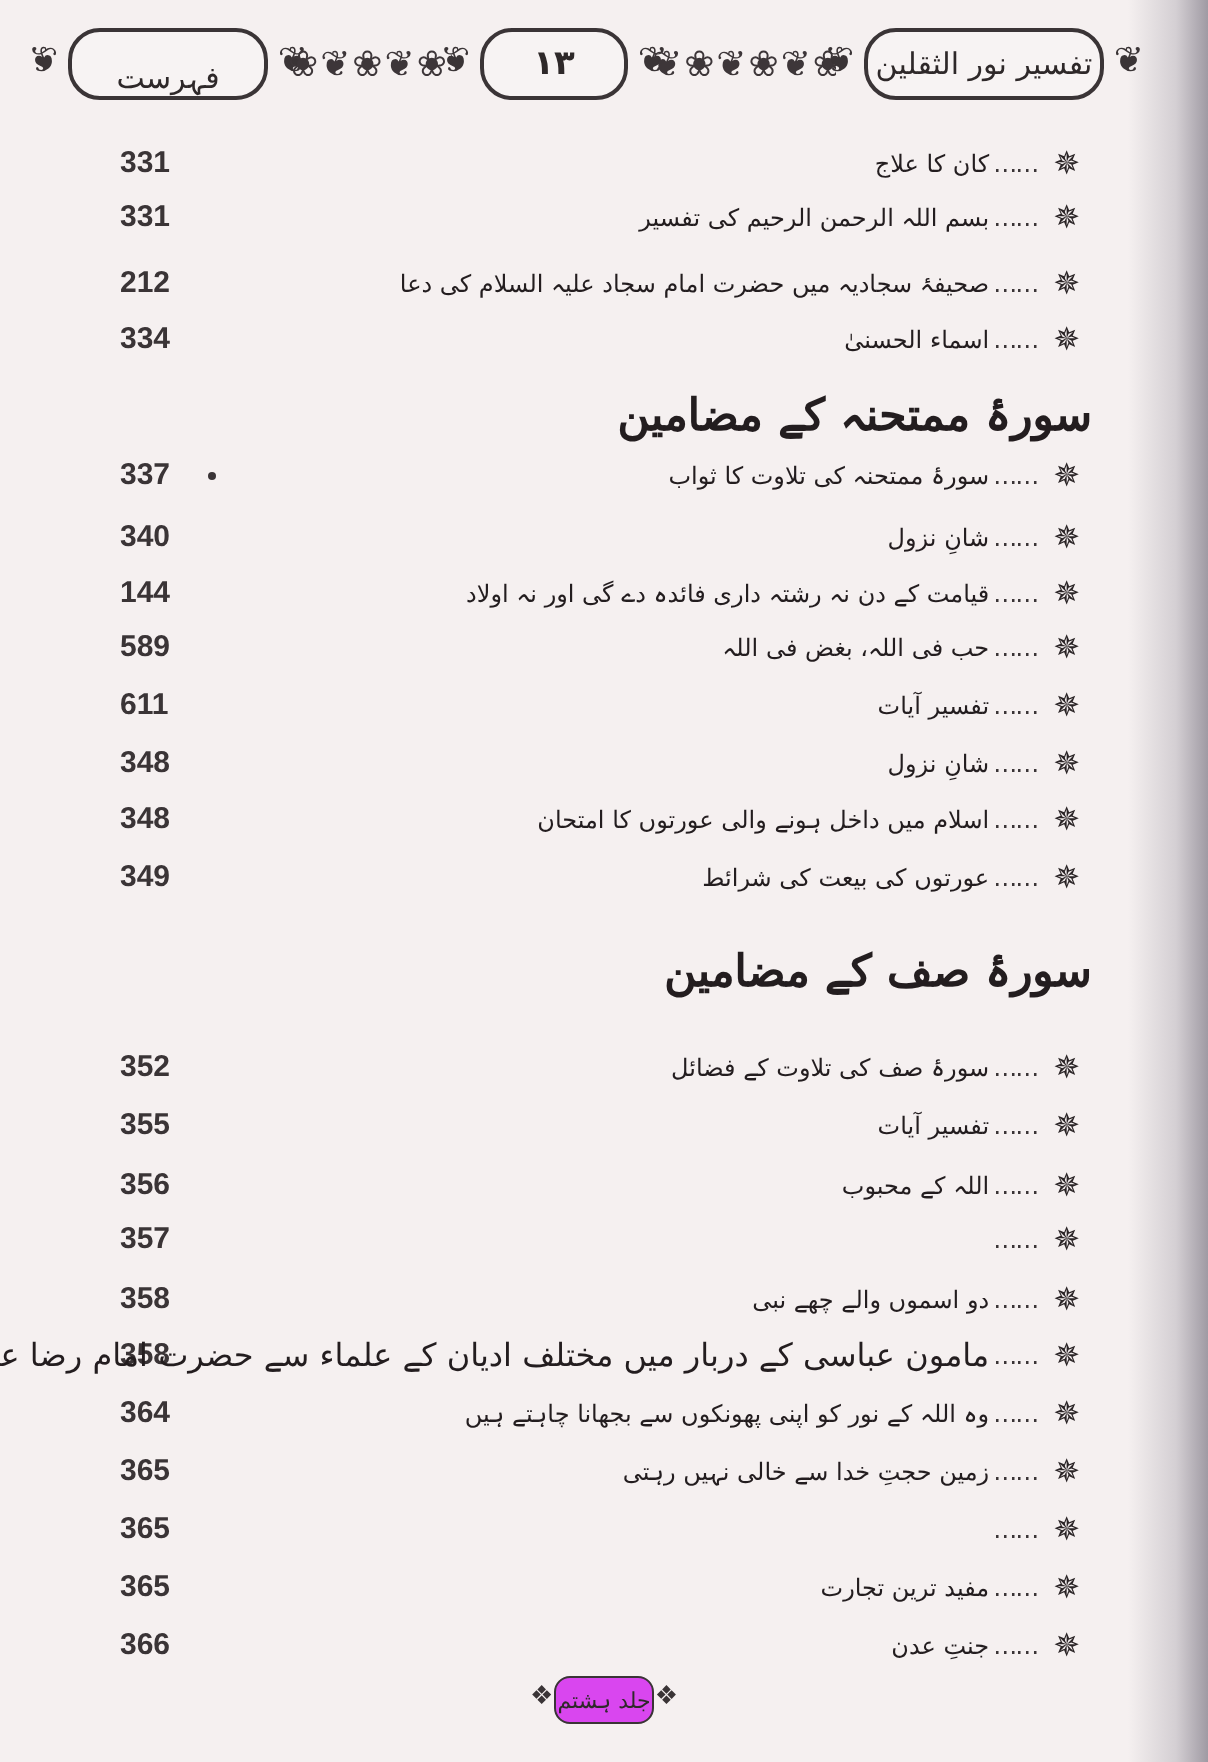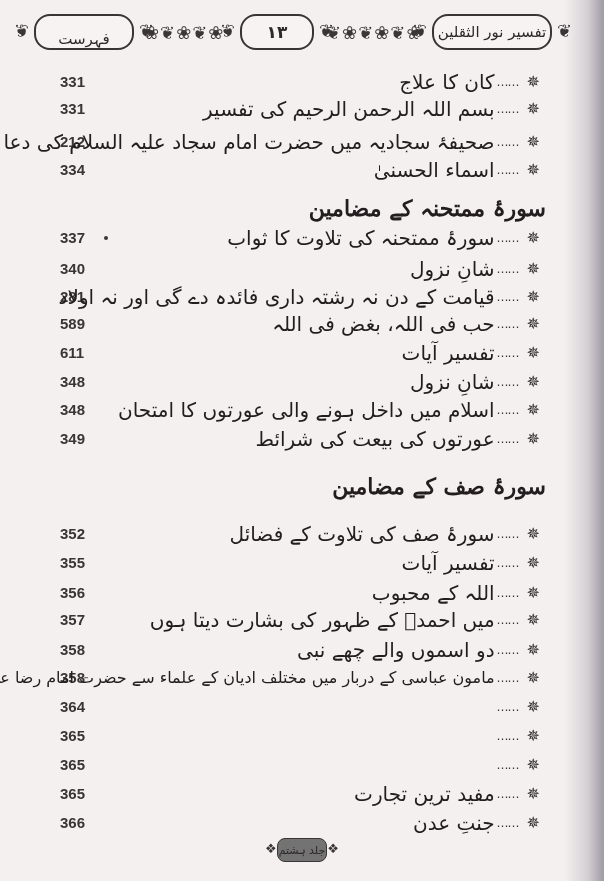--- a/index.html
+++ b/index.html
@@ -54,37 +54,37 @@
   }
   .bullet {
     font-size: 16px; color: #2a2426; margin-left: 2px; line-height: 24px;
   }
   .leader {
     font-size: 12px; color: #3a3436; letter-spacing: -1px; margin: 0 6px 0 2px;
     line-height: 24px;
   }
   .title {
     direction: rtl; font-family: "DejaVu Sans", sans-serif;
-    font-size: 20px; color: #231d1f; line-height: 24px; white-space: nowrap;
+    font-size: 12px; color: #231d1f; line-height: 24px; white-space: nowrap;
   }
   .section-heading {
     position: absolute; right: 58px; direction: rtl;
     font-size: 22px; font-weight: bold; color: #231d1f;
     font-family: "DejaVu Serif", serif;
   }
   .stray-dot {
     position: absolute; left: 104px; top: 236px; width: 4px; height: 4px;
     border-radius: 2px; background: #3a3436;
   }
   
   .footer-cart {
     position: absolute; left: 277px; top: 838px; width: 48px; height: 22px;
     border: 1.5px solid #3a3436; border-radius: 8px;
     display: flex; align-items: center; justify-content: center;
-    font-size: 11px; direction: rtl; color: #2e2829; background: #737373;
+    font-size: 11px; direction: rtl; color: #2e2829; background: #d946ef;
   }
   .footer-cart::before, .footer-cart::after {
     content: "❖"; position: absolute; top: 2px; font-size: 13px; color: #3a3436;
   }
   .footer-cart::before { left: -13px; }
   .footer-cart::after { right: -13px; }
 </style>
 </head>
 <body>
 
@@ -149,21 +149,21 @@
 </div>
 <div class="row" style="top:257px">
   <span class="page-num">340</span>
   <div class="entry">
       <span class="bullet">✵</span>
       <span class="leader">……</span>
       <span class="title">شانِ نزول</span>
     </div>
 </div>
 <div class="row" style="top:285px">
-  <span class="page-num">281</span>
+  <span class="page-num">144</span>
   <div class="entry">
       <span class="bullet">✵</span>
       <span class="leader">……</span>
       <span class="title">قیامت کے دن نہ رشتہ داری فائدہ دے گی اور نہ اولاد</span>
     </div>
 </div>
 <div class="row" style="top:312px">
   <span class="page-num">589</span>
   <div class="entry">
       <span class="bullet">✵</span>
@@ -227,21 +227,20 @@
       <span class="bullet">✵</span>
       <span class="leader">……</span>
       <span class="title">اللہ کے محبوب</span>
     </div>
 </div>
 <div class="row" style="top:608px">
   <span class="page-num">357</span>
   <div class="entry">
       <span class="bullet">✵</span>
       <span class="leader">……</span>
-      <span class="title">میں احمدؐ کے ظہور کی بشارت دیتا ہوں</span>
     </div>
 </div>
 <div class="row" style="top:638px">
   <span class="page-num">358</span>
   <div class="entry">
       <span class="bullet">✵</span>
       <span class="leader">……</span>
       <span class="title">دو اسموں والے چھے نبی</span>
     </div>
 </div>
@@ -251,27 +250,29 @@
       <span class="bullet">✵</span>
       <span class="leader">……</span>
       <span class="title" style="font-size:16px">مامون عباسی کے دربار میں مختلف ادیان کے علماء سے حضرت امام رضا علیہ السلام کا مباحثہ</span>
     </div>
 </div>
 <div class="row" style="top:695px">
   <span class="page-num">364</span>
   <div class="entry">
       <span class="bullet">✵</span>
       <span class="leader">……</span>
+      <span class="title">وہ اللہ کے نور کو اپنی پھونکوں سے بجھانا چاہتے ہیں</span>
     </div>
 </div>
 <div class="row" style="top:724px">
   <span class="page-num">365</span>
   <div class="entry">
       <span class="bullet">✵</span>
       <span class="leader">……</span>
+      <span class="title">زمین حجتِ خدا سے خالی نہیں رہتی</span>
     </div>
 </div>
 <div class="row" style="top:753px">
   <span class="page-num">365</span>
   <div class="entry">
       <span class="bullet">✵</span>
       <span class="leader">……</span>
     </div>
 </div>
 

